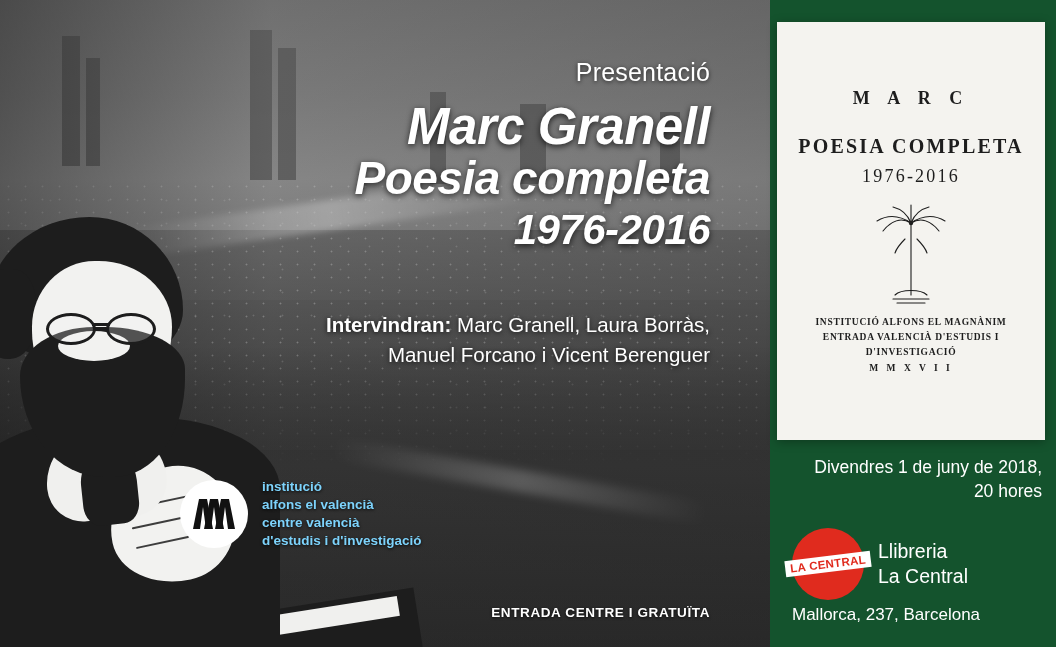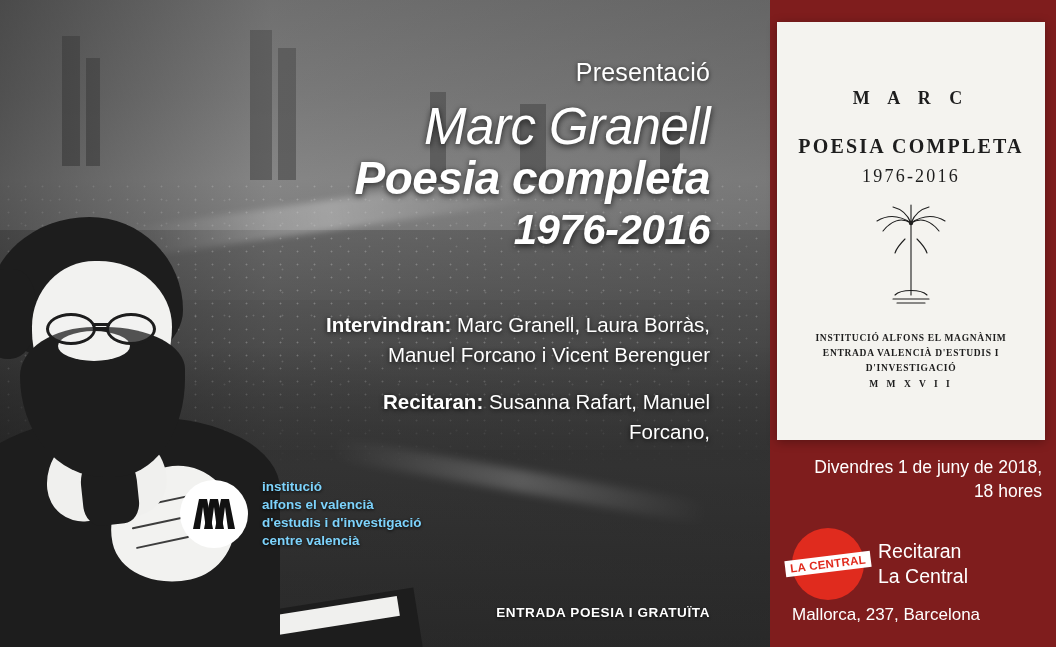--- a/index.html
+++ b/index.html
@@ -233,21 +233,21 @@
   }
   .title-block {
     position: absolute;
     right: 30px; top: 100px;
     text-align: right;
     text-shadow: 0 2px 6px rgba(0,0,0,.75);
   }
   .title-1 {
     font-size: 51px;
     font-style: italic;
-    font-weight: normal;
+    font-weight: bold;
     line-height: 1.04;
     letter-spacing: -.5px;
   }
   .title-2 {
     font-size: 46px;
     font-style: italic;
     font-weight: bold;
     line-height: 1.12;
     letter-spacing: -.5px;
   }
@@ -304,21 +304,21 @@
     color: #fff;
     text-shadow: 0 1px 3px rgba(0,0,0,.8);
   }
 
   
   .right-panel {
     position: absolute;
     right: 0; top: 0;
     width: 286px;
     height: 647px;
-    background: #7f1d1d;
+    background: #14532d;
   }
   .book-cover {
     position: absolute;
     left: 7px; top: 22px;
     width: 268px; height: 418px;
     background: #f4f3ef;
     box-shadow: 0 2px 10px rgba(0,0,0,.3);
     text-align: center;
     font-family: "Liberation Serif", serif;
     color: #1d1d1d;
@@ -348,21 +348,21 @@
     letter-spacing: 2.2px;
   }
   .bc-palm {
     margin-top: 14px;
     height: 108px;
     display: flex;
     align-items: center;
     justify-content: center;
   }
   .bc-foot {
-    margin-top: 22px;
+    margin-top: 6px;
     font-size: 9.5px;
     line-height: 1.6;
     letter-spacing: .7px;
     font-weight: bold;
   }
   .bc-foot .mxvii { letter-spacing: 3px; }
 
   .when {
     position: absolute;
     left: 22px; top: 455px;
@@ -462,44 +462,40 @@
       <div class="title-2">Poesia completa</div>
       <div class="title-3">1976-2016</div>
     </div>
 
     <div class="credits">
       <div>
         <span class="lead">Intervindran:</span>
         <span class="names">Marc Granell, Laura Borràs,</span>
       </div>
       <div class="names">Manuel Forcano i Vicent Berenguer</div>
-      <div class="row2">
-        <span class="lead">Recitaran:</span>
-        <span class="names">Susanna Rafart, Manuel Forcano,</span>
-      </div>
-    </div>
-
-    <div class="entrada">ENTRADA POESIA I GRATUÏTA</div>
+    </div>
+
+    <div class="entrada">ENTRADA CENTRE I GRATUÏTA</div>
   </div>
 
   <div class="inst">
     <div class="inst-mark">
       <svg width="42" height="30" viewBox="0 0 42 30" aria-hidden="true">
         <g fill="#111111">
           <polygon points="0,30 7,30 10,8 13,30 20,30 14,0 6,0"></polygon>
           <polygon points="11,30 18,30 21,8 24,30 31,30 25,0 17,0"></polygon>
           <polygon points="22,30 29,30 32,8 35,30 42,30 36,0 28,0"></polygon>
         </g>
       </svg>
     </div>
     <div class="inst-lines">
       <div>institució</div>
       <div>alfons el valencià</div>
+      <div>centre valencià</div>
       <div>d'estudis i d'investigació</div>
-      <div>centre valencià</div>
     </div>
   </div>
 
   <div class="right-panel">
 
     <div class="book-cover">
       <div class="bc-marc">M A R C</div>
       <div class="bc-poesia">POESIA COMPLETA</div>
       <div class="bc-years">1976-2016</div>
       <div class="bc-palm">
@@ -526,29 +522,29 @@
       </div>
       <div class="bc-foot">
         <div>INSTITUCIÓ ALFONS EL MAGNÀNIM</div>
         <div>ENTRADA VALENCIÀ D'ESTUDIS I D'INVESTIGACIÓ</div>
         <div class="mxvii">M M X V I I</div>
       </div>
     </div>
 
     <div class="when">
       <div>Divendres 1 de juny de 2018,</div>
-      <div>18 hores</div>
+      <div>20 hores</div>
     </div>
 
     <div class="venue">
       <div class="central-logo">
         <span class="tag">LA CENTRAL</span>
       </div>
       <div class="venue-name">
-        <div>Recitaran</div>
+        <div>Llibreria</div>
         <div>La Central</div>
       </div>
     </div>
 
     <div class="address">Mallorca, 237, Barcelona</div>
   </div>
 
 </div>
 
 </body></html>

